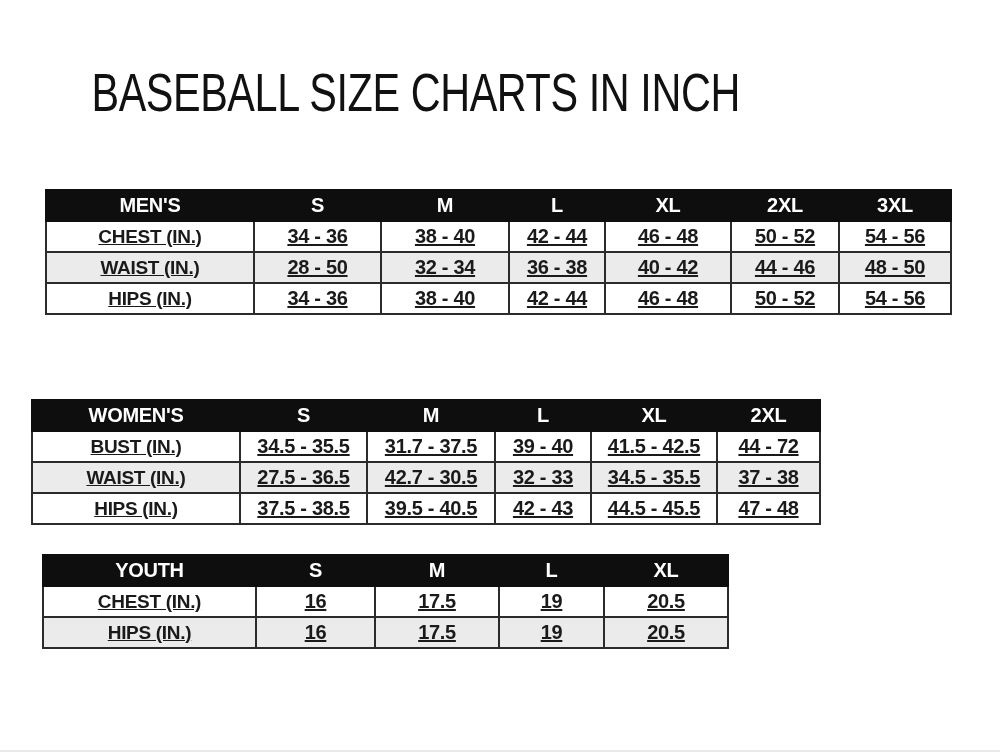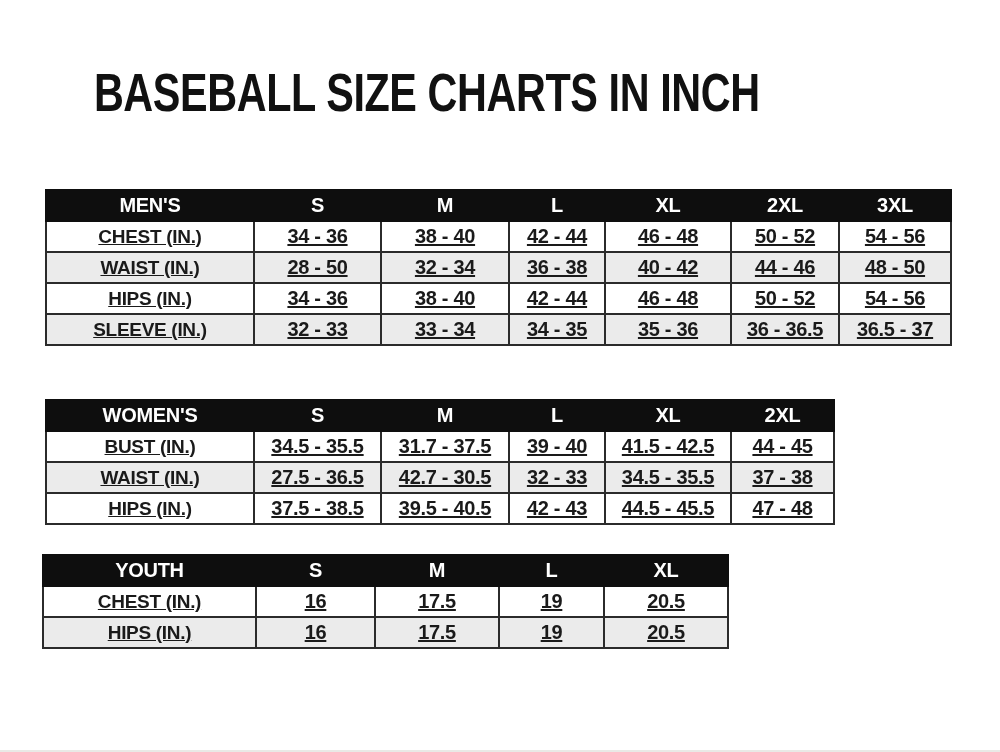--- a/index.html
+++ b/index.html
@@ -13,21 +13,21 @@
     color: #1a1a1a;
   }
 
   .page-title {
     position: absolute;
     top: 62px;
     left: 0;
     width: 804px;
     text-align: center;
     font-size: 53px;
-    font-weight: bold;
+    font-weight: normal;
     letter-spacing: -0.5px;
     white-space: nowrap;
     color: #111111;
   }
   .page-title .squeeze {
     display: inline-block;
     transform: scaleX(0.78);
     transform-origin: center;
   }
 
@@ -53,21 +53,21 @@
     border-color: #0e0e0e;
     height: 29px;
     font-size: 20px;
   }
   table.size-table tbody th { font-size: 19px; }
   table.size-table tbody td { font-size: 20px; }
   table.size-table tbody tr { height: 31px; background: #ffffff; text-decoration: underline; }
   table.size-table tbody tr:nth-child(even) { background: #ebebeb; }
 
   #mens-table   { left: 45px; top: 189px; width: 905px; }
-  #womens-table { left: 45px; top: 399px; width: 788px; }
+  #womens-table { left: 31px; top: 399px; width: 788px; }
   #youth-table  { left: 42px; top: 554px; width: 685px; }
 
   #mens-table col:nth-child(1){width:208px}
   #mens-table col:nth-child(2){width:127px}
   #mens-table col:nth-child(3){width:128px}
   #mens-table col:nth-child(4){width:96px}
   #mens-table col:nth-child(5){width:126px}
   #mens-table col:nth-child(6){width:108px}
   #mens-table col:nth-child(7){width:112px}
 
@@ -142,29 +142,20 @@
       </tr>
       <tr>
         <th>HIPS (IN.)</th>
         <td>34 - 36</td>
         <td>38 - 40</td>
         <td>42 - 44</td>
         <td>46 - 48</td>
         <td>50 - 52</td>
         <td>54 - 56</td>
       </tr>
-      <tr>
-        <th>SLEEVE (IN.)</th>
-        <td>32 - 33</td>
-        <td>33 - 34</td>
-        <td>34 - 35</td>
-        <td>35 - 36</td>
-        <td>36 - 36.5</td>
-        <td>36.5 - 37</td>
-      </tr>
     </tbody>
 </table>
 
 <table class="size-table" id="womens-table">
   <colgroup>
       <col>
       <col>
       <col>
       <col>
       <col>
@@ -180,21 +171,21 @@
         <th>2XL</th>
       </tr>
     </thead>
   <tbody>
       <tr>
         <th>BUST (IN.)</th>
         <td>34.5 - 35.5</td>
         <td>31.7 - 37.5</td>
         <td>39 - 40</td>
         <td>41.5 - 42.5</td>
-        <td>44 - 45</td>
+        <td>44 - 72</td>
       </tr>
       <tr>
         <th>WAIST (IN.)</th>
         <td>27.5 - 36.5</td>
         <td>42.7 - 30.5</td>
         <td>32 - 33</td>
         <td>34.5 - 35.5</td>
         <td>37 - 38</td>
       </tr>
       <tr>

